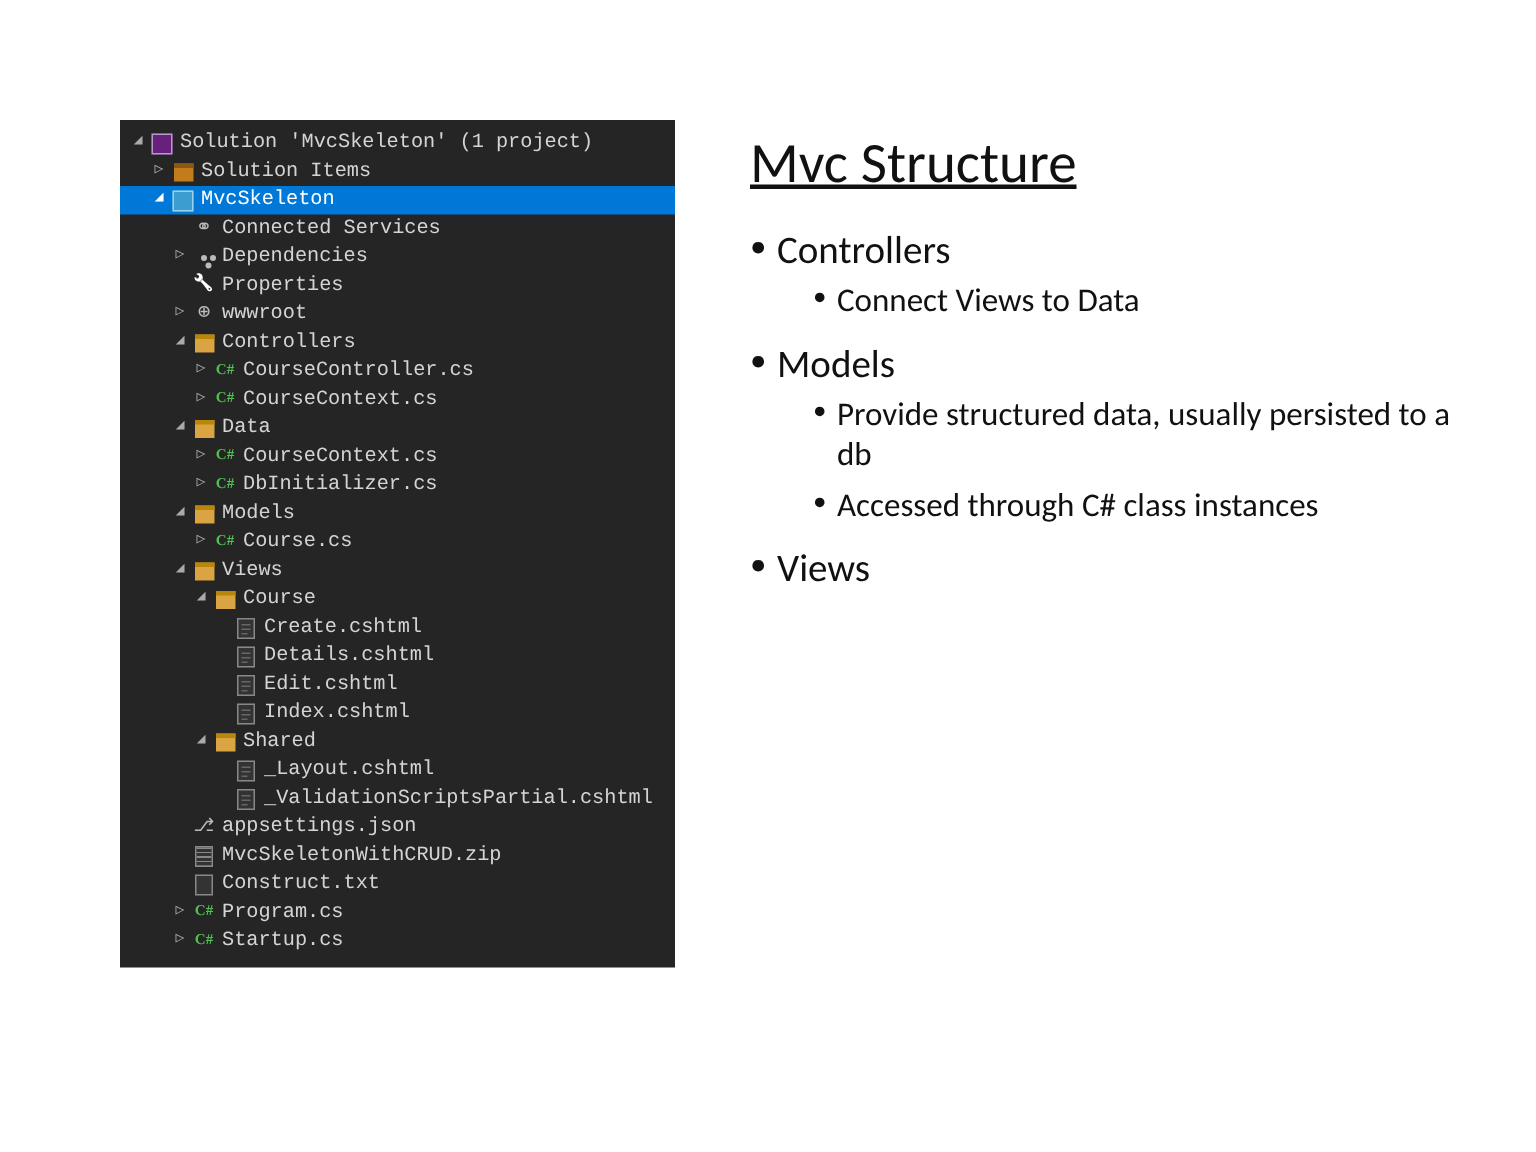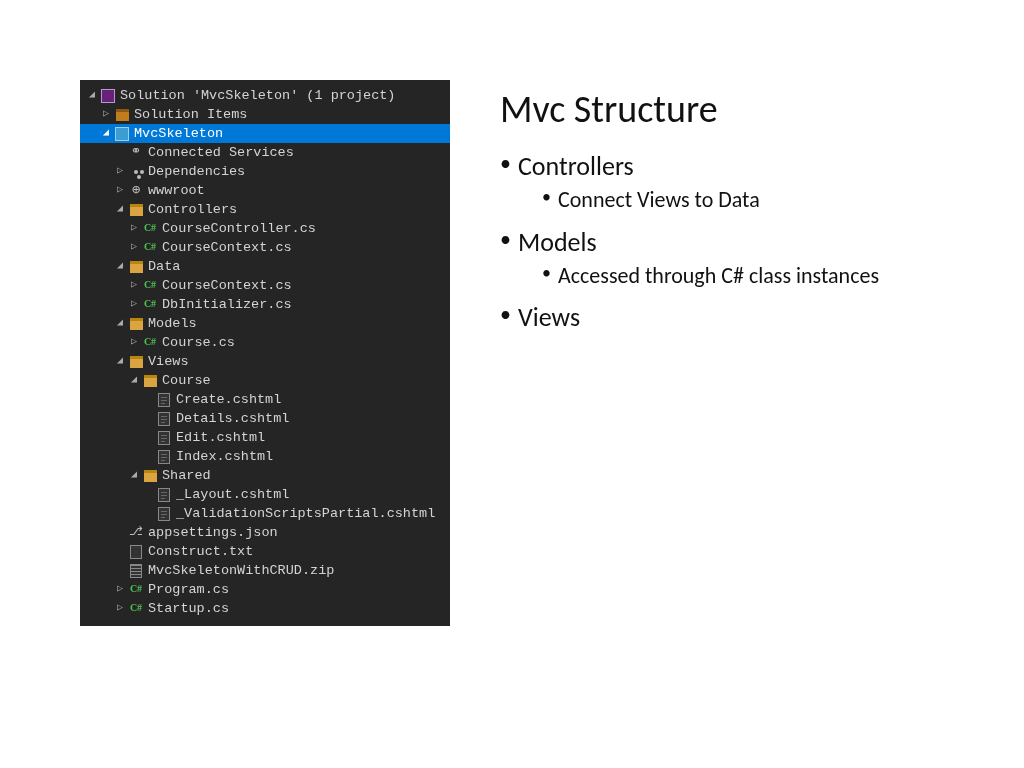--- a/index.html
+++ b/index.html
@@ -59,20 +59,21 @@
   .i-json::before  { content:"⎇"; color:#bbb; font-size:12px;}
   .i-txt::before   { content:"";display:block;width:10px;height:12px;border:1px solid #888;background:#333;}
   .i-zip::before   { content:"";display:block;width:10px;height:12px;border:1px solid #888;background:repeating-linear-gradient(#888 0 1px,#333 1px 3px);}
   
   .textcol { flex: 1; padding-top: 6px; }
   .title {
     font-size: 38px;
     font-family: Calibri, "Segoe UI", sans-serif;
     color: #111;
     margin-bottom: 18px;
+    text-decoration: underline;
   }
   ul.bullets { list-style: none; font-family: Calibri, sans-serif; }
   ul.bullets > li {
     font-size: 26px; color: #111;
     padding-left: 18px; position: relative;
     margin-bottom: 4px;
   }
   ul.bullets > li::before {
     content: "•"; position: absolute; left: 0; top: 0; font-size: 22px;
   }
@@ -117,20 +118,26 @@
         <span class="label">Connected Services</span>
       </div>
       <div class="row">
         <span class="ind" style="width: 28px;"></span>
         <span class="expander">▷</span>
         <span class="icon i-deps"></span>
         <span class="label">Dependencies</span>
       </div>
       <div class="row">
         <span class="ind" style="width: 28px;"></span>
+        <span class="expander"></span>
+        <span class="icon i-wrench"></span>
+        <span class="label">Properties</span>
+      </div>
+      <div class="row">
+        <span class="ind" style="width: 28px;"></span>
         <span class="expander">▷</span>
         <span class="icon i-globe"></span>
         <span class="label">wwwroot</span>
       </div>
       <div class="row">
         <span class="ind" style="width: 28px;"></span>
         <span class="expander">◢</span>
         <span class="icon i-folder"></span>
         <span class="label">Controllers</span>
       </div>
@@ -232,28 +239,28 @@
       </div>
       <div class="row">
         <span class="ind" style="width: 28px;"></span>
         <span class="expander"></span>
         <span class="icon i-json"></span>
         <span class="label">appsettings.json</span>
       </div>
       <div class="row">
         <span class="ind" style="width: 28px;"></span>
         <span class="expander"></span>
+        <span class="icon i-zip"></span>
+        <span class="label">MvcSkeletonWithCRUD.zip</span>
+      </div>
+      <div class="row">
+        <span class="ind" style="width: 28px;"></span>
+        <span class="expander"></span>
         <span class="icon i-txt"></span>
         <span class="label">Construct.txt</span>
-      </div>
-      <div class="row">
-        <span class="ind" style="width: 28px;"></span>
-        <span class="expander"></span>
-        <span class="icon i-zip"></span>
-        <span class="label">MvcSkeletonWithCRUD.zip</span>
       </div>
       <div class="row">
         <span class="ind" style="width: 28px;"></span>
         <span class="expander">▷</span>
         <span class="icon i-cs"></span>
         <span class="label">Program.cs</span>
       </div>
       <div class="row">
         <span class="ind" style="width: 28px;"></span>
         <span class="expander">▷</span>
@@ -262,19 +269,20 @@
       </div>
     </div>
 
   <div class="textcol">
     <div class="title">Mvc Structure</div>
     <ul class="bullets" id="bullets">
         <li><span>Controllers</span><ul class="sub">
             <li>Connect Views to Data</li>
           </ul></li>
         <li><span>Models</span><ul class="sub">
+            <li>Provide structured data, usually persisted to a db</li>
             <li>Accessed through C# class instances</li>
           </ul></li>
         <li><span>Views</span></li>
       </ul>
   </div>
 
 </div>
 
 </body></html>

